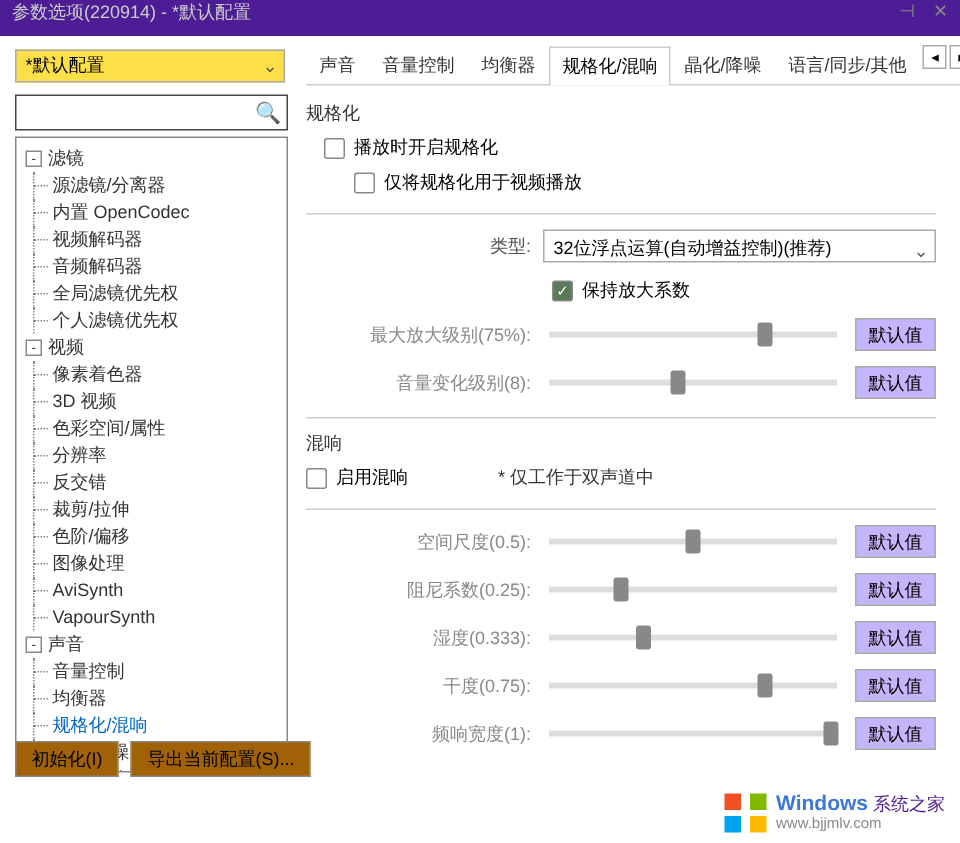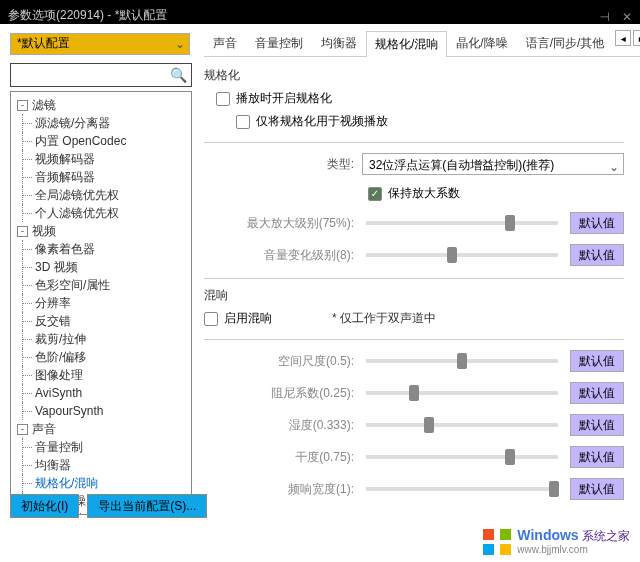--- a/index.html
+++ b/index.html
@@ -1,21 +1,21 @@
 <!DOCTYPE html>
 <html><head>
 <meta charset="utf-8">
 <style>
 *{box-sizing:border-box;margin:0;padding:0;font-family:"Microsoft YaHei","SimSun",sans-serif;font-size:12px}
 body{background:#fff;width:640px;height:562px;overflow:hidden;position:relative}
-.titlebar{background:#000000;color:#ccc;height:24px;display:flex;align-items:flex-end;padding:0 8px}
+.titlebar{background:#4c1d95;color:#ccc;height:24px;display:flex;align-items:flex-start;padding:0 8px}
 .titlebar-text{flex:1}
 .titlebar-icons{display:flex;gap:12px;color:#888}
 .config-row{display:flex;align-items:center;padding:6px 10px;gap:8px}
-.config-select{flex:0 0 180px;height:22px;border:1px solid #aaa;background:#eab308;display:flex;align-items:center;padding:0 6px;position:relative}
+.config-select{flex:0 0 180px;height:22px;border:1px solid #aaa;background:#fde047;display:flex;align-items:center;padding:0 6px;position:relative}
 .config-select .chev{position:absolute;right:4px;color:#555}
 .tabs{display:flex;border-bottom:1px solid #ccc;flex:1;position:relative;margin-left:6px}
 .tab{padding:4px 8px;border:1px solid transparent;border-bottom:none;color:#333;white-space:nowrap}
 .tab.active{border-color:#ccc;background:#fff;color:#000;position:relative;top:1px}
 .tab-nav{display:flex;margin-left:auto}
 .tab-nav span{border:1px solid #aaa;width:16px;height:16px;display:flex;align-items:center;justify-content:center;font-size:10px;margin-left:2px}
 .main{display:flex;height:calc(100% - 24px - 34px - 52px);padding:0 10px}
 .sidebar{width:182px;display:flex;flex-direction:column}
 .search{height:24px;border:1px solid #444;display:flex;align-items:center;padding:0 4px;margin-bottom:4px}
 .search input{border:none;outline:none;flex:1}
@@ -39,21 +39,21 @@
 .type-select .chev{position:absolute;right:4px;color:#555}
 .slider-row{display:flex;align-items:center;margin:10px 0;gap:8px}
 .slider-label{width:150px;text-align:right;color:#888}
 .slider{flex:1;height:4px;background:#ddd;position:relative;margin:0 4px}
 .slider-thumb{position:absolute;width:10px;height:16px;background:#888;top:-6px;transform:translateX(-50%);border-radius:2px}
 .def-btn{width:54px;height:22px;border:1px solid #aaa;background:#c4b5fd;display:flex;align-items:center;justify-content:center}
 .hr{border:none;border-top:1px solid #ccc;margin:12px 0 8px}
 .reverb-head{display:flex;align-items:center;gap:20px;margin:6px 0 6px 0}
 .note{color:#333;margin-left:40px}
 .footer{position:absolute;bottom:44px;left:10px;display:flex;gap:8px}
-.ft-btn{height:24px;border:1px solid #888;background:#0ea5e9;padding:0 10px;display:flex;align-items:center}
+.ft-btn{height:24px;border:1px solid #888;background:#a16207;padding:0 10px;display:flex;align-items:center}
 .watermark{position:absolute;right:10px;bottom:6px;display:flex;align-items:center;gap:6px}
 .wm-logo{width:28px;height:26px;position:relative}
 .wm-logo .pane{position:absolute;width:11px;height:11px}
 .wm-text{line-height:1.2}
 .wm-text .t1{color:#3b78d8;font-size:14px;font-weight:bold}
 .wm-text .t2{color:#888;font-size:10px}
 ::-webkit-scrollbar{width:14px}
 ::-webkit-scrollbar-track{background:#eee}
 ::-webkit-scrollbar-thumb{background:#bbb}
 </style>

